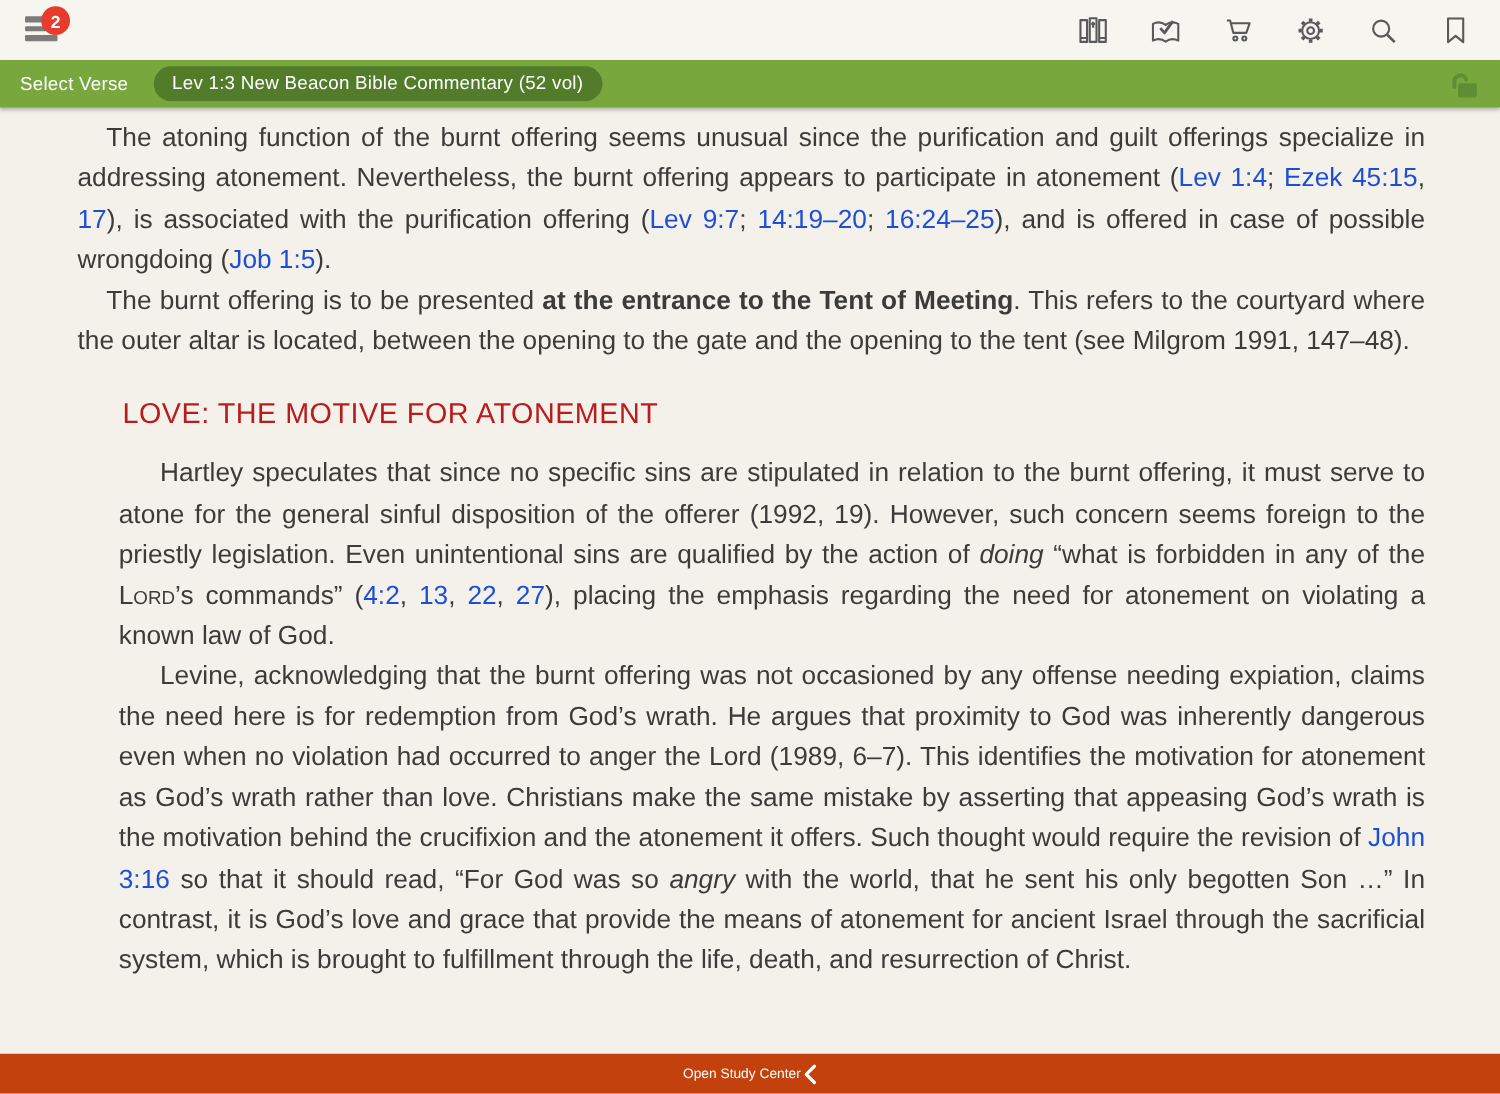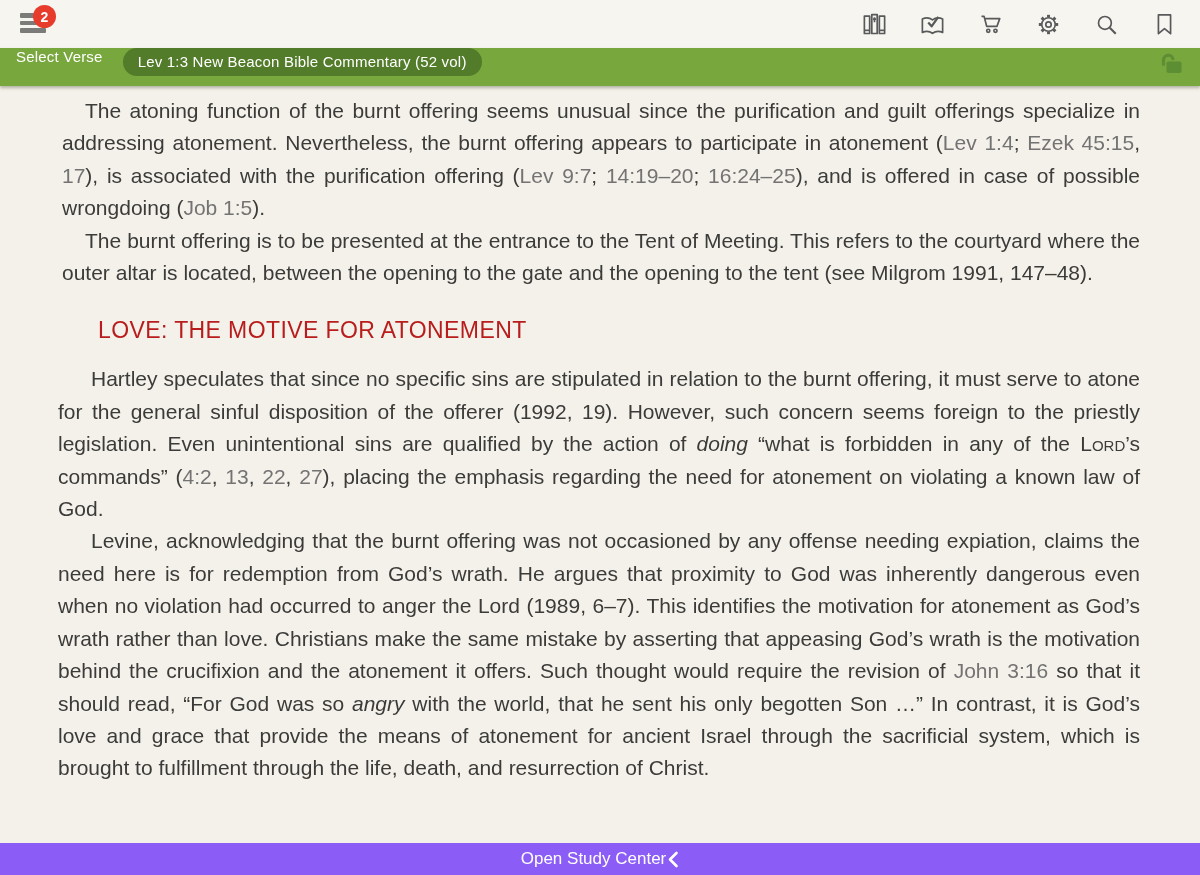--- a/index.html
+++ b/index.html
@@ -33,21 +33,21 @@
     display: flex; align-items: center; justify-content: center;
   }
   .tool-icons { display: flex; align-items: center; gap: 31px; }
   .icon-btn { width: 27px; height: 27px; cursor: pointer; display: flex; align-items: center; justify-content: center; }
   .icon-btn svg { width: 27px; height: 27px; stroke: #58595a; fill: none; stroke-width: 1.5; stroke-linejoin: round; }
 
   
   .verse-bar {
     flex: 0 0 38px;
     background: #78a73e;
-    display: flex; align-items: flex-start;
+    display: flex; align-items: center;
     padding: 0 16px;
     color: #fff;
     position: relative; z-index: 3;
     box-shadow: 0 2px 3px rgba(60,60,40,0.35);
   }
   .select-verse { font-size: 15px; cursor: pointer; letter-spacing: 0.2px; }
   .ref-pill {
     margin-left: 20px;
     background: #527b2a;
     border-radius: 16px;
@@ -69,36 +69,36 @@
   }
   .sec-top { padding: 0 60px 0 62px; text-align: justify; }
   .sec-top p { margin: 0; text-indent: 23px; }
   .sec-heading {
     font-size: 23px; font-weight: normal; color: #b91c1c;
     letter-spacing: 0.4px;
     margin: 27px 60px 19px 98px;
     line-height: 28px;
     text-align: left;
   }
-  .sec-sub { padding: 0 60px 0 58px; text-align: justify; }
+  .sec-sub { padding: 0 60px 0 95px; text-align: justify; }
   .sec-sub p { margin: 0; text-indent: 33px; }
   .content p { hyphens: auto; -webkit-hyphens: auto; }
-  a.ref { color: #737373; text-decoration: none; cursor: pointer; }
-  .b { font-weight: normal; }
+  a.ref { color: #1d4ed8; text-decoration: none; cursor: pointer; }
+  .b { font-weight: bold; }
   .i { font-style: italic; }
   .sc { font-variant: small-caps; }
 
   
   .footer {
     flex: 0 0 32px;
-    background: #8b5cf6;
+    background: #c2410c;
     color: #fff;
     display: flex; align-items: center; justify-content: center;
     gap: 1px;
-    font-size: 17px;
+    font-size: 11px;
     cursor: pointer;
     position: relative; z-index: 3;
   }
   .footer svg { stroke: #fff; fill: none; stroke-width: 2.6; stroke-linecap: round; stroke-linejoin: round; }
 </style>
 </head>
 <body>
 
 <div class="app">
 

